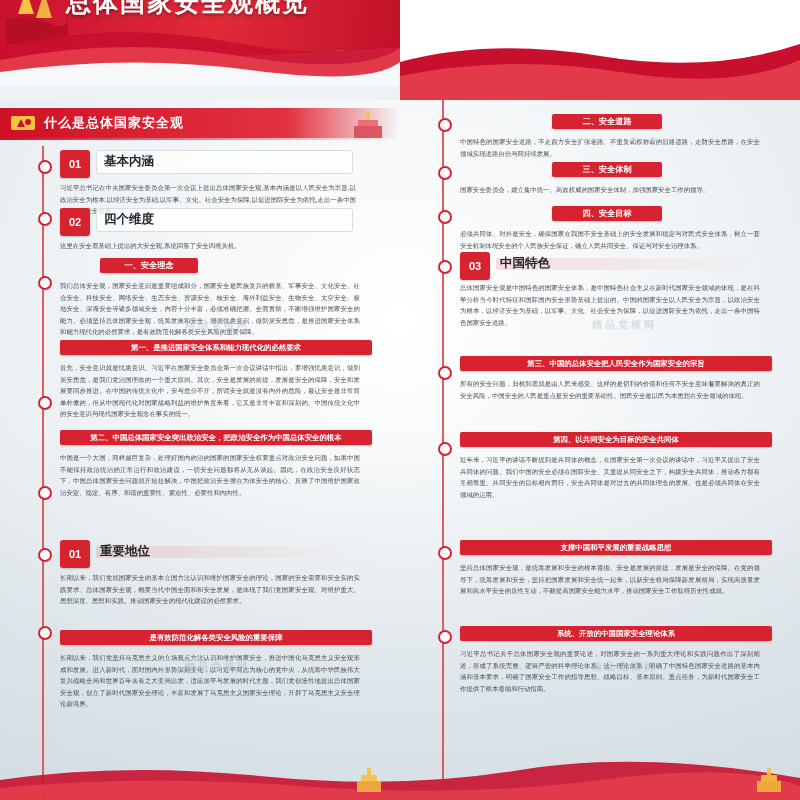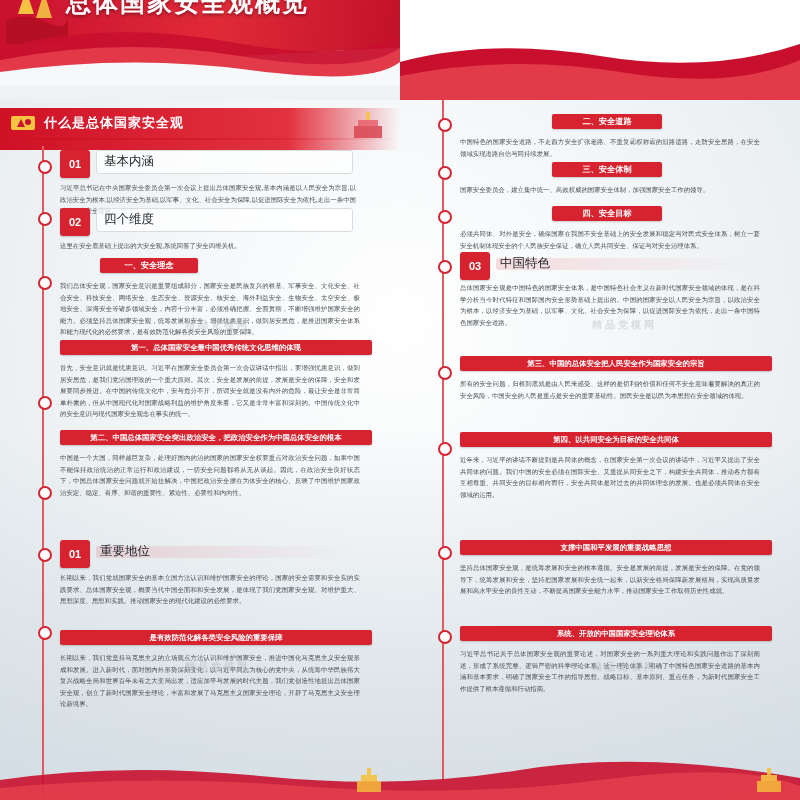--- a/index.html
+++ b/index.html
@@ -66,21 +66,21 @@
 
   
   .slideB{background:#ffffff;}
   .redWaveB{
     position:absolute;left:0;bottom:0;width:400px;height:68px;
   }
 
   
   .slideC{background:transparent;}
   .headerBar{
-    position:absolute;left:0;top:8px;width:400px;height:42px;
+    position:absolute;left:0;top:8px;width:400px;height:30px;
     background:linear-gradient(90deg,#cf1126 0%,#e2323f 72%,rgba(226,50,63,0) 100%);
   }
   .headerBar .ht{
     position:absolute;left:44px;top:6px;color:#fff;font-size:13px;font-weight:bold;letter-spacing:1px;
   }
   .hdrEmblem{position:absolute;left:10px;top:5px;width:26px;height:20px;}
   .hdrGate{position:absolute;left:348px;top:2px;width:40px;height:34px;opacity:.85;}
   .hdrUnderline{
     position:absolute;left:0;top:38px;width:400px;height:2px;
     background:linear-gradient(90deg,#cf1126,rgba(207,17,38,0));
@@ -95,21 +95,21 @@
     background:#fff;border:2px solid #d6232f;
   }
 
   .numBadge{
     position:absolute;width:30px;height:28px;border-radius:3px;
     background:#d6232f;color:#fff;font-size:11px;font-weight:bold;
     display:flex;align-items:center;justify-content:center;
     box-shadow:0 1px 2px rgba(0,0,0,.2);
   }
   .secTitle{
-    position:absolute;font-size:12.5px;font-weight:normal;color:#22262a;
+    position:absolute;font-size:12.5px;font-weight:bold;color:#22262a;
   }
   .secUnderline{
     position:absolute;height:12px;border-radius:2px;
     background:linear-gradient(90deg,rgba(214,35,47,.14),rgba(214,35,47,0));
   }
   .para{
     position:absolute;font-size:6.4px;color:#4a4f54;line-height:1.8;text-align:justify;
   }
   .redTab{
     position:absolute;background:#d6232f;color:#fff;
@@ -208,21 +208,21 @@
     <div class="para" style="left:60px;top:82px;width:296px">习近平总书记在中央国家安全委员会第一次会议上提出总体国家安全观,基本内涵是以人民安全为宗旨,以政治安全为根本,以经济安全为基础,以军事、文化、社会安全为保障,以促进国际安全为依托,走出一条中国特色国家安全道路。</div>
 
     <div class="numBadge" style="left:60px;top:108px">02</div>
     <div class="fieldBox" style="left:96px;top:108px;width:255px;height:22px"></div>
     <div class="secTitle" style="left:104px;top:111px">四个维度</div>
     <div class="para" style="left:60px;top:140px;width:296px">这里在安全底基础上提出的大安全观,系统回答了安全四维关机。</div>
 
     <div class="redTab" style="left:100px;top:158px;width:86px;height:15px">一、安全理念</div>
     <div class="para" style="left:60px;top:180px;width:300px">我们总体安全观，国家安全意识是重要组成部分，国家安全是民族复兴的根基、军事安全、文化安全、社会安全、科技安全、网络安全、生态安全、资源安全、核安全、海外利益安全、生物安全、太空安全、极地安全、深海安全等诸多领域安全，内容十分丰富，必须准确把握、全面贯彻，不断增强维护国家安全的能力。必须坚持总体国家安全观，统筹发展和安全，增强忧患意识，做到居安思危，是推进国家安全体系和能力现代化的必然要求，是有效防范化解各类安全风险的重要保障。</div>
 
-    <div class="redTab sm" style="left:60px;top:240px;width:300px;height:15px">第一、总体国家安全最中国优秀传统文化思维的体现</div>
+    <div class="redTab sm" style="left:60px;top:240px;width:300px;height:15px">第一、是推进国家安全体系和能力现代化的必然要求</div>
     <div class="para" style="left:60px;top:262px;width:300px">首先，安全意识就是忧患意识。习近平在国家安全委员会第一次会议讲话中指出，要增强忧患意识，做到居安思危，是我们党治国理政的一个重大原则。其次，安全是发展的前提，发展是安全的保障，安全和发展要同步推进。在中国的传统文化中，安与危分不开，所谓安全就是没有内外的危险，最让安全是非常简单朴素的，但从中国现代化对国家战略利益的维护角度来看，它又是非常丰富和深刻的。中国传统文化中的安全意识与现代国家安全观念在事实的统一。</div>
 
     <div class="redTab sm" style="left:60px;top:330px;width:300px;height:15px">第二、中国总体国家安全突出政治安全，把政治安全作为中国总体安全的根本</div>
     <div class="para" style="left:60px;top:352px;width:300px">中国是一个大国，同样越巨复杂，处理好国内的治的国家的国家安全权要重点对政治安全问题，如果中国不能保持政治统治的正常运行和政治建设，一切安全问题都将从无从谈起。因此，在政治安全良好状态下，中国总体国家安全问题就开始挂解决，中国把政治安全摆在为体安全的核心、反映了中国维护国家政治安定、稳定、有序、和谐的重要性、紧迫性、必要性和内向性。</div>
   </div>
 
   <div class="slide slideD">
     <div class="timelineD">
       <span class="tlDot" style="top:18px"></span>
       <span class="tlDot" style="top:66px"></span>

